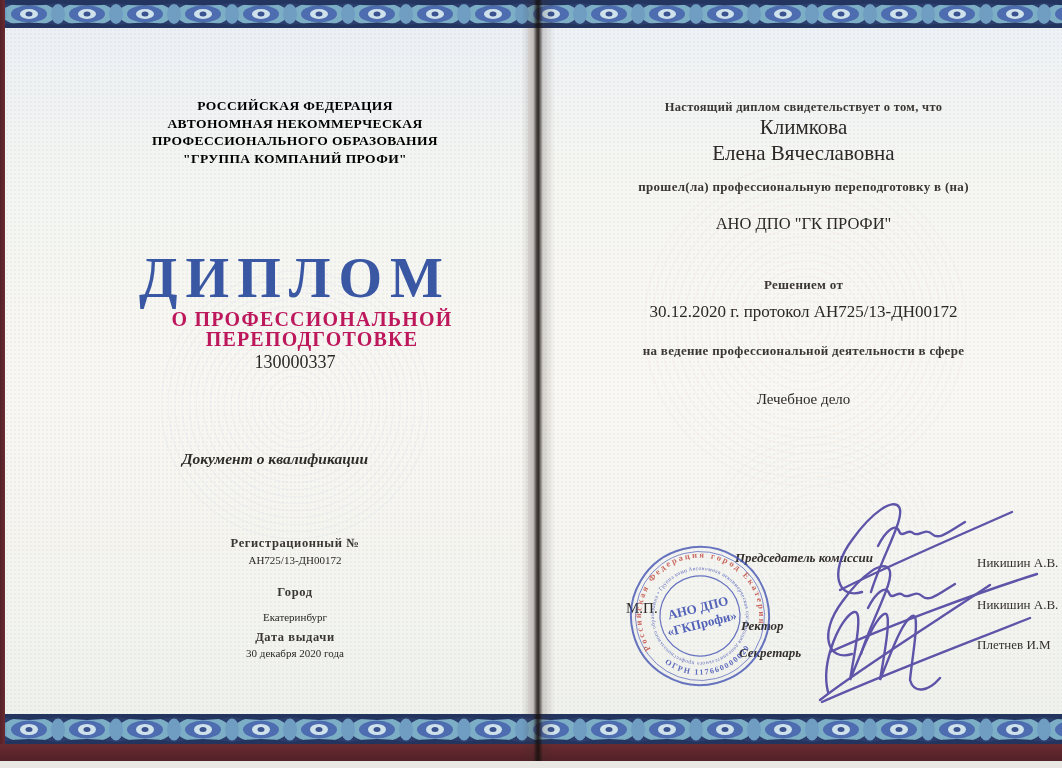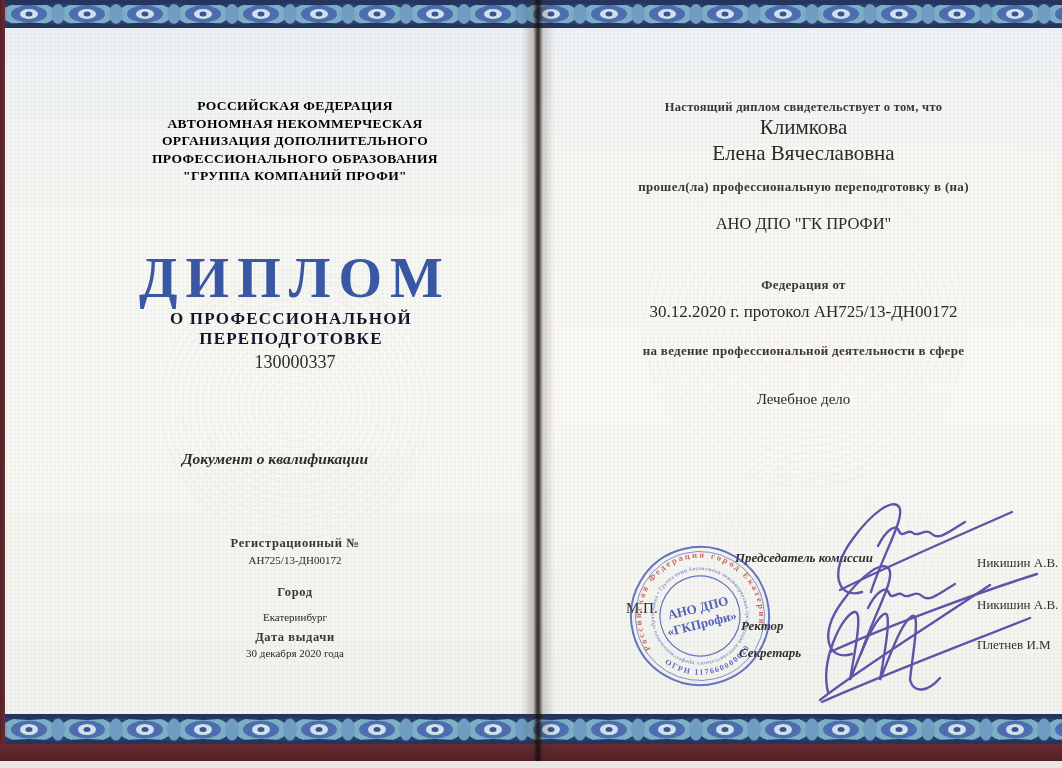--- a/index.html
+++ b/index.html
@@ -28,22 +28,22 @@
   #edge-bottom{left:0;top:744px;width:1062px;height:17px;}
   #spine{position:absolute;left:521px;top:0;width:34px;height:761px;z-index:8;
     background:linear-gradient(90deg,rgba(60,45,40,0) 0%,rgba(60,45,40,.22) 36%,rgba(24,17,14,.8) 47%,rgba(24,17,14,.85) 52%,rgba(60,45,40,.2) 64%,rgba(60,45,40,0) 100%);}
   .txt{position:absolute;z-index:10;color:#33302d;}
   .center{text-align:center;}
   
   #org-block{left:30px;top:97px;width:530px;font-size:13.5px;font-weight:700;
     line-height:17.5px;letter-spacing:.4px;color:#000000;}
   #diploma-title{left:30px;top:246px;width:530px;font-size:56px;font-weight:700;
     letter-spacing:8px;color:#3a57a3;}
-  #diploma-subtitle{left:26px;top:309px;width:530px;font-size:17px;font-weight:700;
-    letter-spacing:1.2px;line-height:20px;color:#0f172a;}
+  #diploma-subtitle{left:47px;top:309px;width:530px;font-size:20px;font-weight:700;
+    letter-spacing:1.2px;line-height:20px;color:#be185d;}
   #diploma-number{left:30px;top:352px;width:530px;font-size:18px;color:#2b2825;}
   #doc-kind{left:10px;top:450px;width:530px;font-size:15.5px;font-weight:700;font-style:italic;color:#2e2b28;}
   .small-label{left:30px;width:530px;font-size:12.5px;font-weight:700;letter-spacing:.6px;color:#3a3733;}
   .value{left:30px;width:530px;font-size:11px;color:#2b2825;}
   #reg-label{top:536px;} #reg-value{top:554px;}
   #city-label{top:585px;} #city-value{top:611px;}
   #date-label{top:630px;} #date-value{top:647px;}
   
   .rlabel{left:545px;width:517px;font-size:12.5px;font-weight:700;letter-spacing:.3px;color:#3a3733;}
   .rvalue{left:545px;width:517px;color:#2b2825;}
@@ -115,21 +115,20 @@
     <rect width="1062" height="31" fill="url(#gp2)"></rect>
   </svg>
 
   <div class="edge" id="edge-left"></div>
   <div class="edge" id="edge-bottom"></div>
   <div id="spine"></div>
 
   <div class="txt center" id="org-block">
     <div>РОССИЙСКАЯ ФЕДЕРАЦИЯ</div>
     <div>АВТОНОМНАЯ НЕКОММЕРЧЕСКАЯ</div>
-    <div>ОРГАНИЗАЦИЯ ДОПОЛНИТЕЛЬНОГО</div>
     <div>ПРОФЕССИОНАЛЬНОГО ОБРАЗОВАНИЯ</div>
     <div>"ГРУППА КОМПАНИЙ ПРОФИ"</div>
   </div>
   <div class="txt center" id="diploma-title">ДИПЛОМ</div>
   <div class="txt center" id="diploma-subtitle">
     <div>О ПРОФЕССИОНАЛЬНОЙ</div>
     <div>ПЕРЕПОДГОТОВКЕ</div>
   </div>
   <div class="txt center" id="diploma-number">130000337</div>
   <div class="txt center" id="doc-kind">Документ о квалификации</div>
@@ -138,21 +137,21 @@
   <div class="txt center small-label" id="city-label">Город</div>
   <div class="txt center value" id="city-value">Екатеринбург</div>
   <div class="txt center small-label" id="date-label">Дата выдачи</div>
   <div class="txt center value" id="date-value">30 декабря 2020 года</div>
 
   <div class="txt center rlabel" id="intro">Настоящий диплом свидетельствует о том, что</div>
   <div class="txt center rvalue" id="holder-surname">Климкова</div>
   <div class="txt center rvalue" id="holder-name">Елена Вячеславовна</div>
   <div class="txt center rlabel" id="training-line">прошел(ла) профессиональную переподготовку в (на)</div>
   <div class="txt center rvalue" id="org-name">АНО ДПО "ГК ПРОФИ"</div>
-  <div class="txt center rlabel" id="decision-label">Федерация от</div>
+  <div class="txt center rlabel" id="decision-label">Решением от</div>
   <div class="txt center rvalue" id="protocol-line">30.12.2020 г. протокол АН725/13-ДН00172</div>
   <div class="txt center rlabel" id="grants2">на ведение профессиональной деятельности в сфере</div>
   <div class="txt center rvalue" id="field">Лечебное дело</div>
   <div class="txt" id="mp-mark">М.П.</div>
 
   <div class="role" id="role-0">Председатель комиссии</div>
   <div class="role" id="role-1">Ректор</div>
   <div class="role" id="role-2">Секретарь</div>
   <div class="sig-name" id="name-0">Никишин А.В.</div>
   <div class="sig-name" id="name-1">Никишин А.В.</div>

